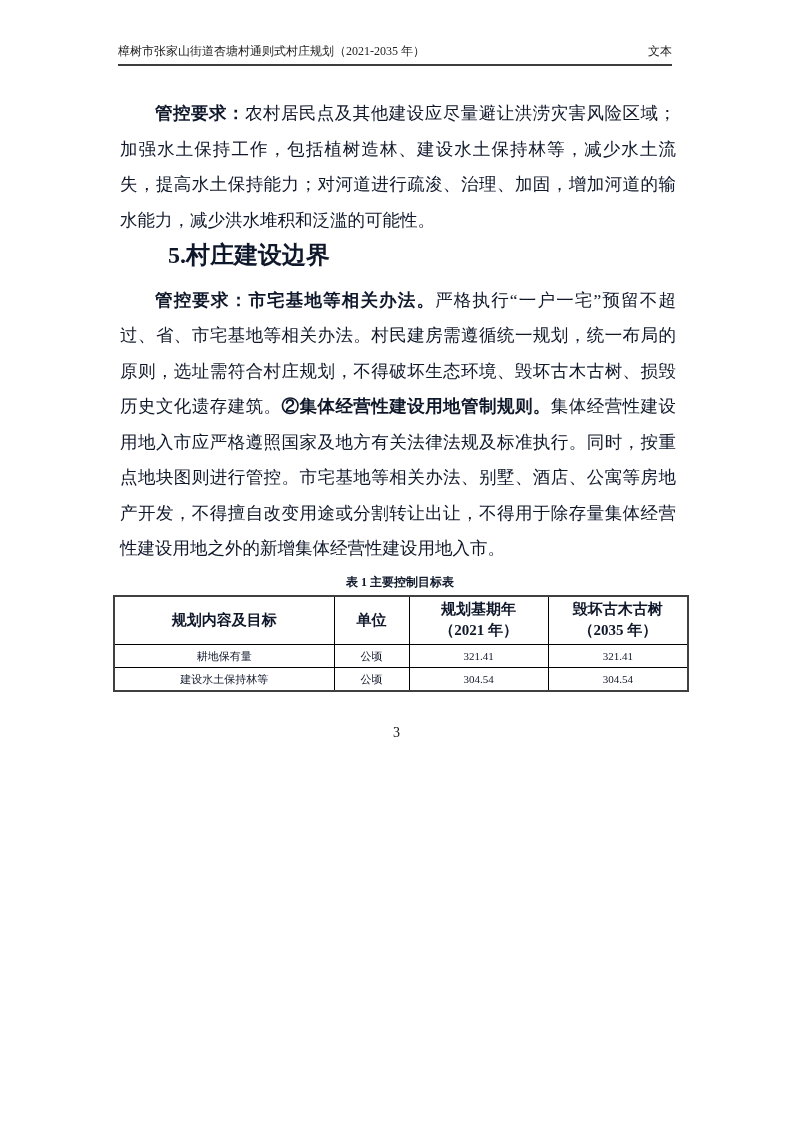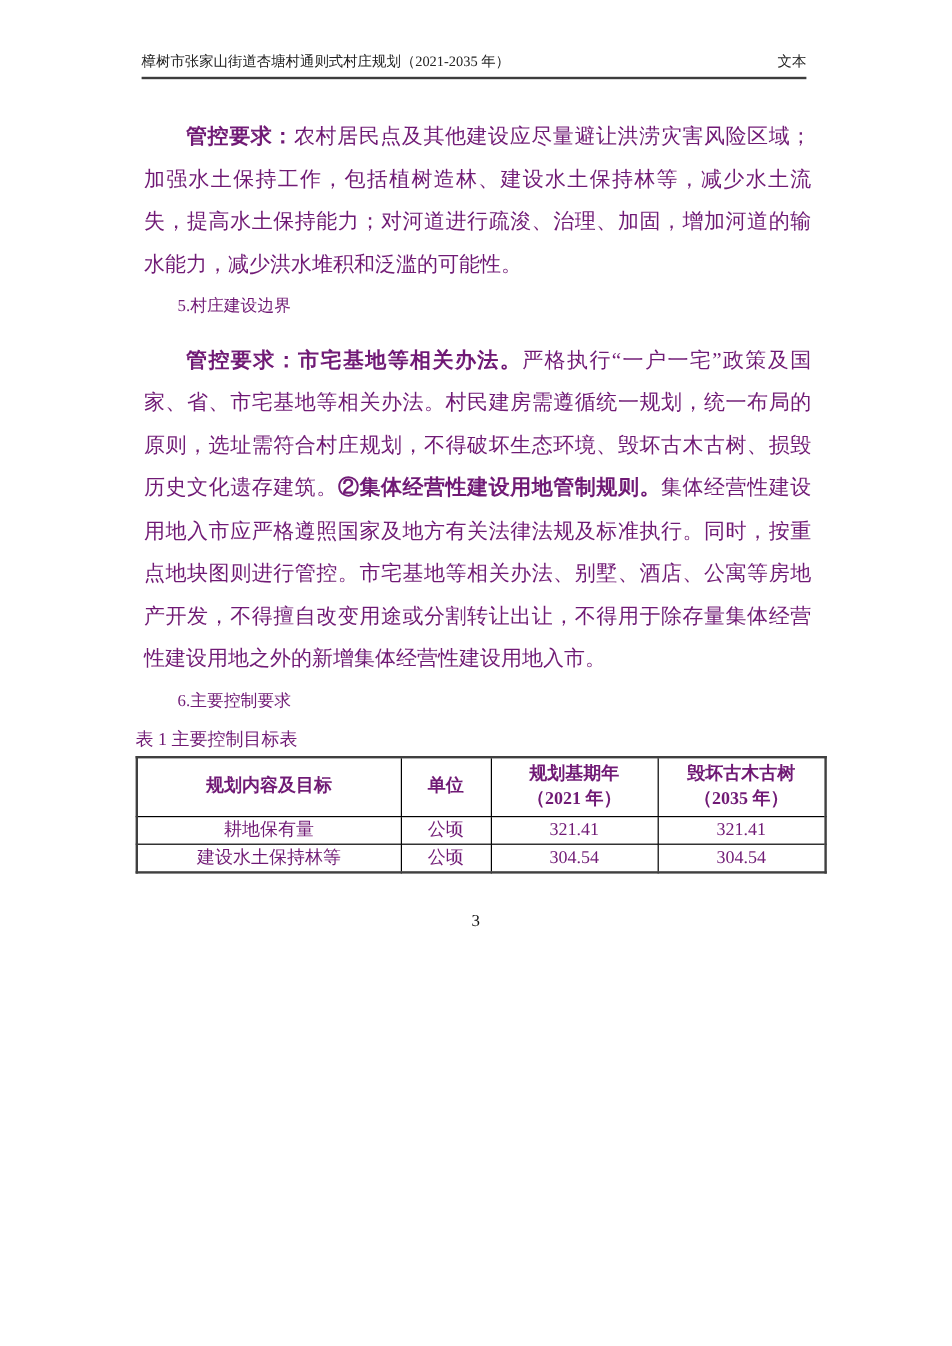--- a/index.html
+++ b/index.html
@@ -24,43 +24,43 @@
     font-size: 12px;
     line-height: 15px;
     color: #222222;
     gap: 16px;
   }
   .content {
     margin: 0 117px 0 120px;
     font-size: 17.5px;
     line-height: 35.5px;
     text-align: justify;
-    color: #701a75;
+    color: #0f172a;
   }
   .content p {
     text-indent: 2em;
   }
   .para-first { margin-top: 30px; }
   .para-rules { margin-top: 9px; }
   .section-heading {
-    font-weight: normal;
+    font-weight: bold;
     text-indent: 2em;
-    font-size: 14px;
+    font-size: 24px;
     line-height: 35.5px;
   }
   .bold-lead { font-weight: bold; }
   .table-block {
     width: 574px;
     margin-left: -7px;
     margin-top: 2px;
   }
   .table-caption {
-    text-align: left;
-    font-weight: normal;
-    font-size: 15px;
+    text-align: center;
+    font-weight: bold;
+    font-size: 12px;
     line-height: 26px;
   }
   table.data-table {
     width: 574px;
     border-collapse: collapse;
     table-layout: fixed;
     border: 2px solid #404040;
   }
   table.data-table th, table.data-table td {
     border: 1px solid #000000;
@@ -68,21 +68,21 @@
     vertical-align: middle;
     padding: 0 2px;
   }
   table.data-table th {
     font-weight: bold;
     font-size: 15px;
     line-height: 21px;
     height: 49px;
   }
   table.data-table td {
-    font-size: 15px;
+    font-size: 11px;
     line-height: 22px;
     height: 23px;
   }
   td.num-cell { font-size: 14px; }
   col.c1 { width: 220px; }
   col.c2 { width: 75px; }
   col.c3 { width: 139px; }
   col.c4 { width: 140px; }
   .page-footer {
     text-align: center;
@@ -102,23 +102,22 @@
     <span>文本</span>
   </div>
 
   <div class="content">
 
     <p class="para-first"><span class="bold-lead">管控要求：</span><span>农村居民点及其他建设应尽量避让洪涝灾害风险区域；加强水土保持工作，包括植树造林、建设水土保持林等，减少水土流失，提高水土保持能力；对河道进行疏浚、治理、加固，增加河道的输水能力，减少洪水堆积和泛滥的可能性。</span></p>
 
     <div class="section-heading">5.村庄建设边界</div>
 
 
-    <p class="para-rules"><span class="bold-lead">管控要求：市宅基地等相关办法。</span><span>严格执行“一户一宅”政策及国家、省、市宅基地等相关办法。村民建房需遵循统一规划，统一布局的原则，选址需符合村庄规划，不得破坏生态环境、毁坏古木古树、损毁历史文化遗存建筑。</span><span class="bold-lead">②集体经营性建设用地管制规则。</span><span>集体经营性建设用地入市应严格遵照国家及地方有关法律法规及标准执行。同时，按重点地块图则进行管控。市宅基地等相关办法、别墅、酒店、公寓等房地产开发，不得擅自改变用途或分割转让出让，不得用于除存量集体经营性建设用地之外的新增集体经营性建设用地入市。</span></p>
+    <p class="para-rules"><span class="bold-lead">管控要求：市宅基地等相关办法。</span><span>严格执行“一户一宅”预留不超过、省、市宅基地等相关办法。村民建房需遵循统一规划，统一布局的原则，选址需符合村庄规划，不得破坏生态环境、毁坏古木古树、损毁历史文化遗存建筑。</span><span class="bold-lead">②集体经营性建设用地管制规则。</span><span>集体经营性建设用地入市应严格遵照国家及地方有关法律法规及标准执行。同时，按重点地块图则进行管控。市宅基地等相关办法、别墅、酒店、公寓等房地产开发，不得擅自改变用途或分割转让出让，不得用于除存量集体经营性建设用地之外的新增集体经营性建设用地入市。</span></p>
 
-    <div class="section-heading">6.主要控制要求</div>
 
 
     <div class="table-block">
       <div class="table-caption">表 1 主要控制目标表</div>
       <table class="data-table">
         <colgroup>
           <col class="c1">
             <col class="c2">
             <col class="c3">
             <col class="c4">

